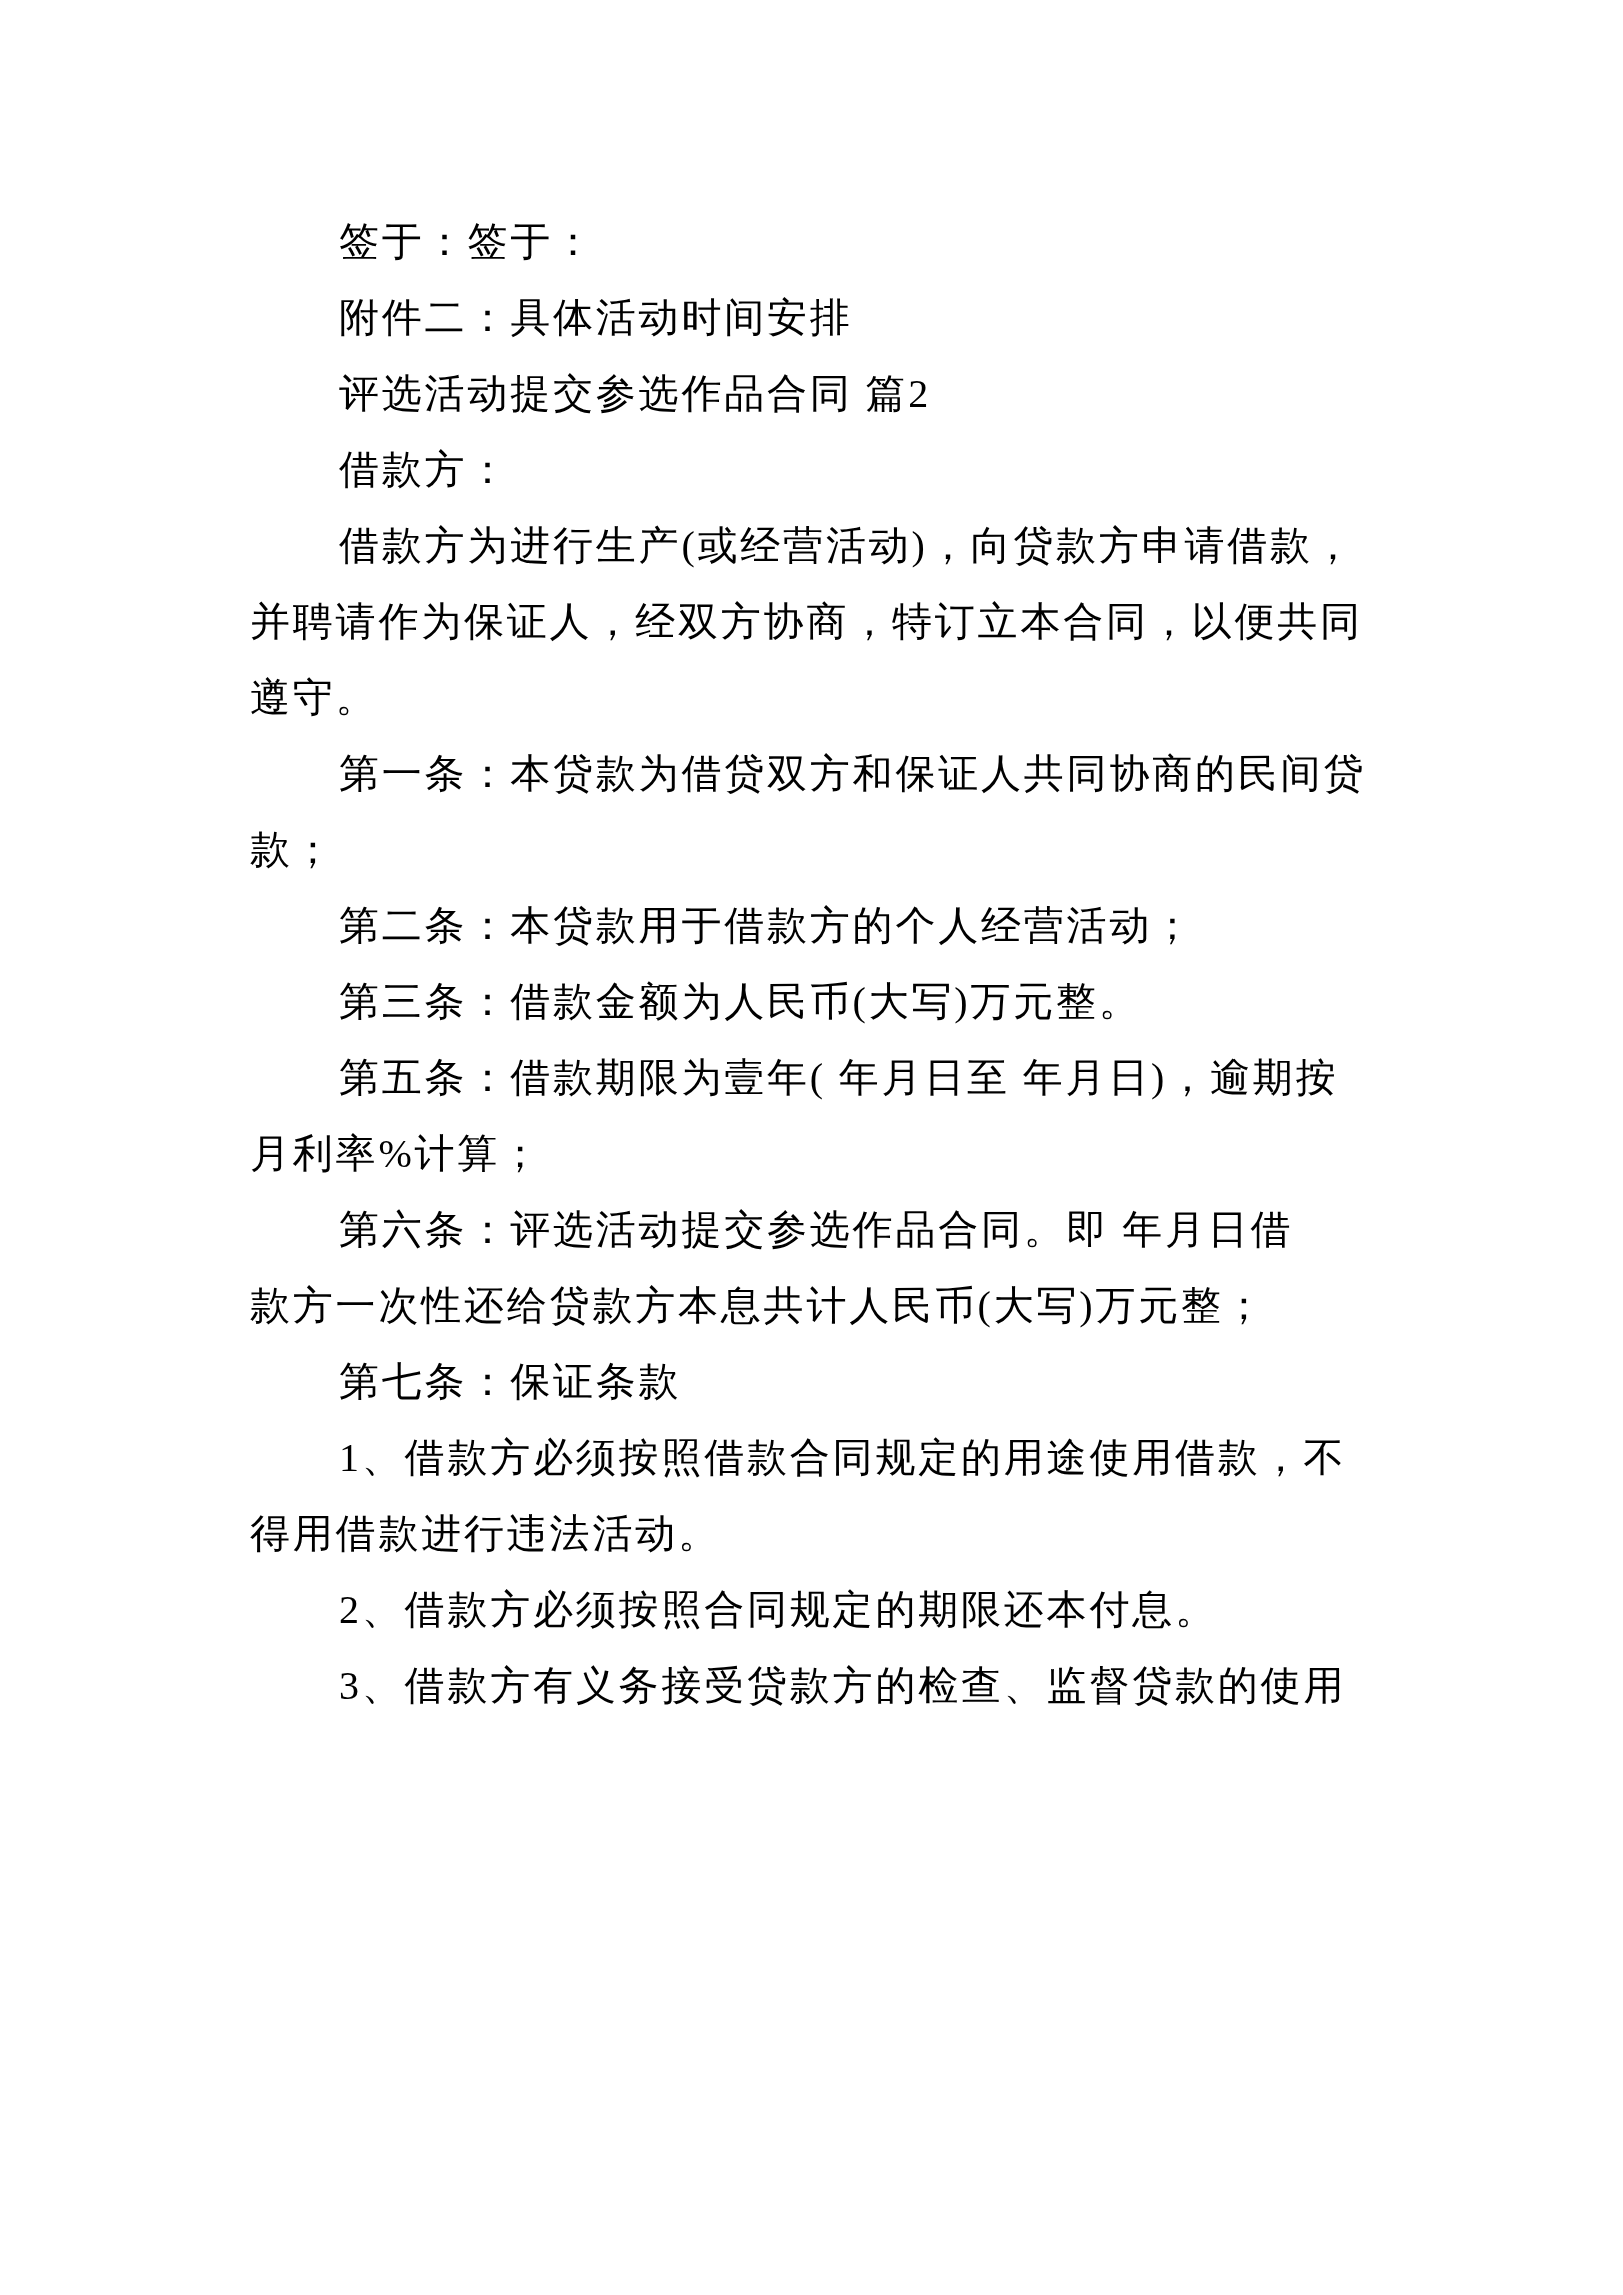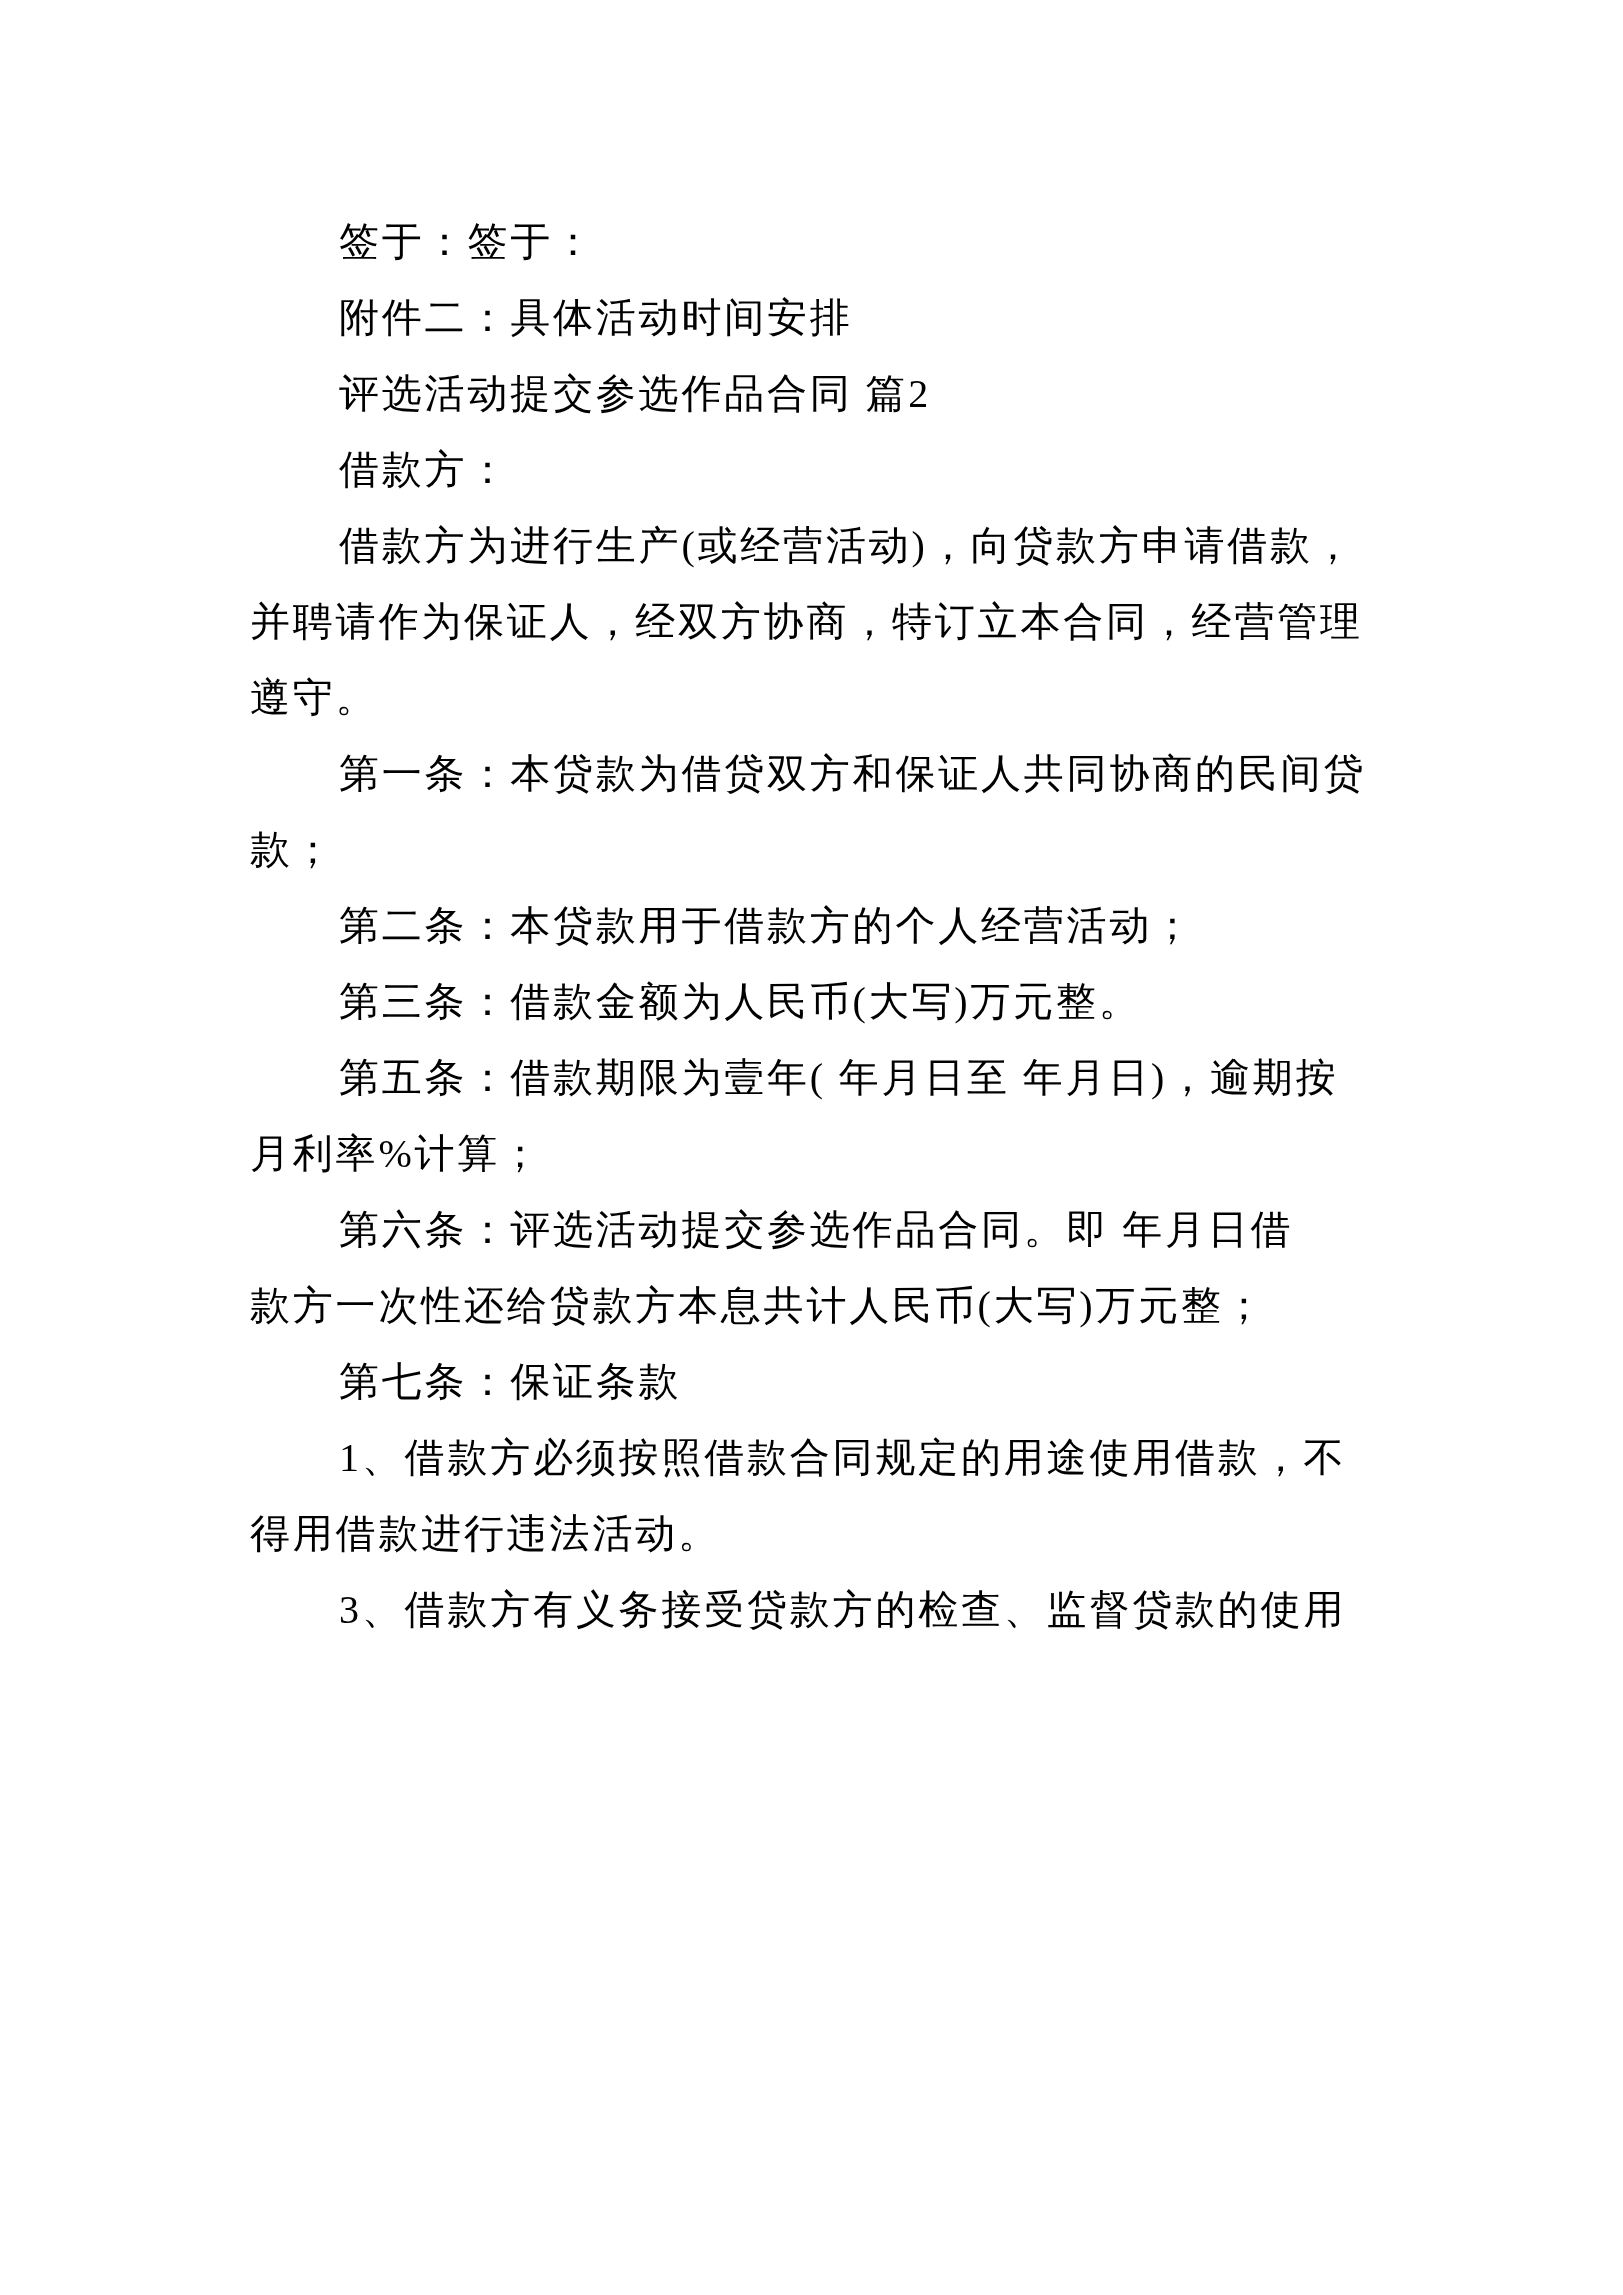--- a/index.html
+++ b/index.html
@@ -44,29 +44,30 @@
 </head>
 <body style="background: rgb(255, 255, 255);">
 
 <div class="page">
   <div class="text-block" id="text-block" style="color: rgb(0, 0, 0);">
       <div class="line indent">签于：签于：</div>
       <div class="line indent">附件二：具体活动时间安排</div>
       <div class="line indent">评选活动提交参选作品合同 篇2</div>
       <div class="line indent">借款方：</div>
       <div class="line indent">借款方为进行生产(或经营活动)，向贷款方申请借款，</div>
-      <div class="line">并聘请作为保证人，经双方协商，特订立本合同，经营管理</div>
+      <div class="line">并聘请作为保证人，经双方协商，特订立本合同，以便共同</div>
       <div class="line">遵守。</div>
       <div class="line indent">第一条：本贷款为借贷双方和保证人共同协商的民间贷</div>
       <div class="line">款；</div>
       <div class="line indent">第二条：本贷款用于借款方的个人经营活动；</div>
       <div class="line indent">第三条：借款金额为人民币(大写)万元整。</div>
       <div class="line indent">第五条：借款期限为壹年( 年月日至 年月日)，逾期按</div>
       <div class="line">月利率%计算；</div>
       <div class="line indent">第六条：评选活动提交参选作品合同。即 年月日借</div>
       <div class="line">款方一次性还给贷款方本息共计人民币(大写)万元整；</div>
       <div class="line indent">第七条：保证条款</div>
       <div class="line indent">1、借款方必须按照借款合同规定的用途使用借款，不</div>
       <div class="line">得用借款进行违法活动。</div>
+      <div class="line indent">2、借款方必须按照合同规定的期限还本付息。</div>
       <div class="line indent">3、借款方有义务接受贷款方的检查、监督贷款的使用</div>
     </div>
 </div>
 
 
 </body></html>

